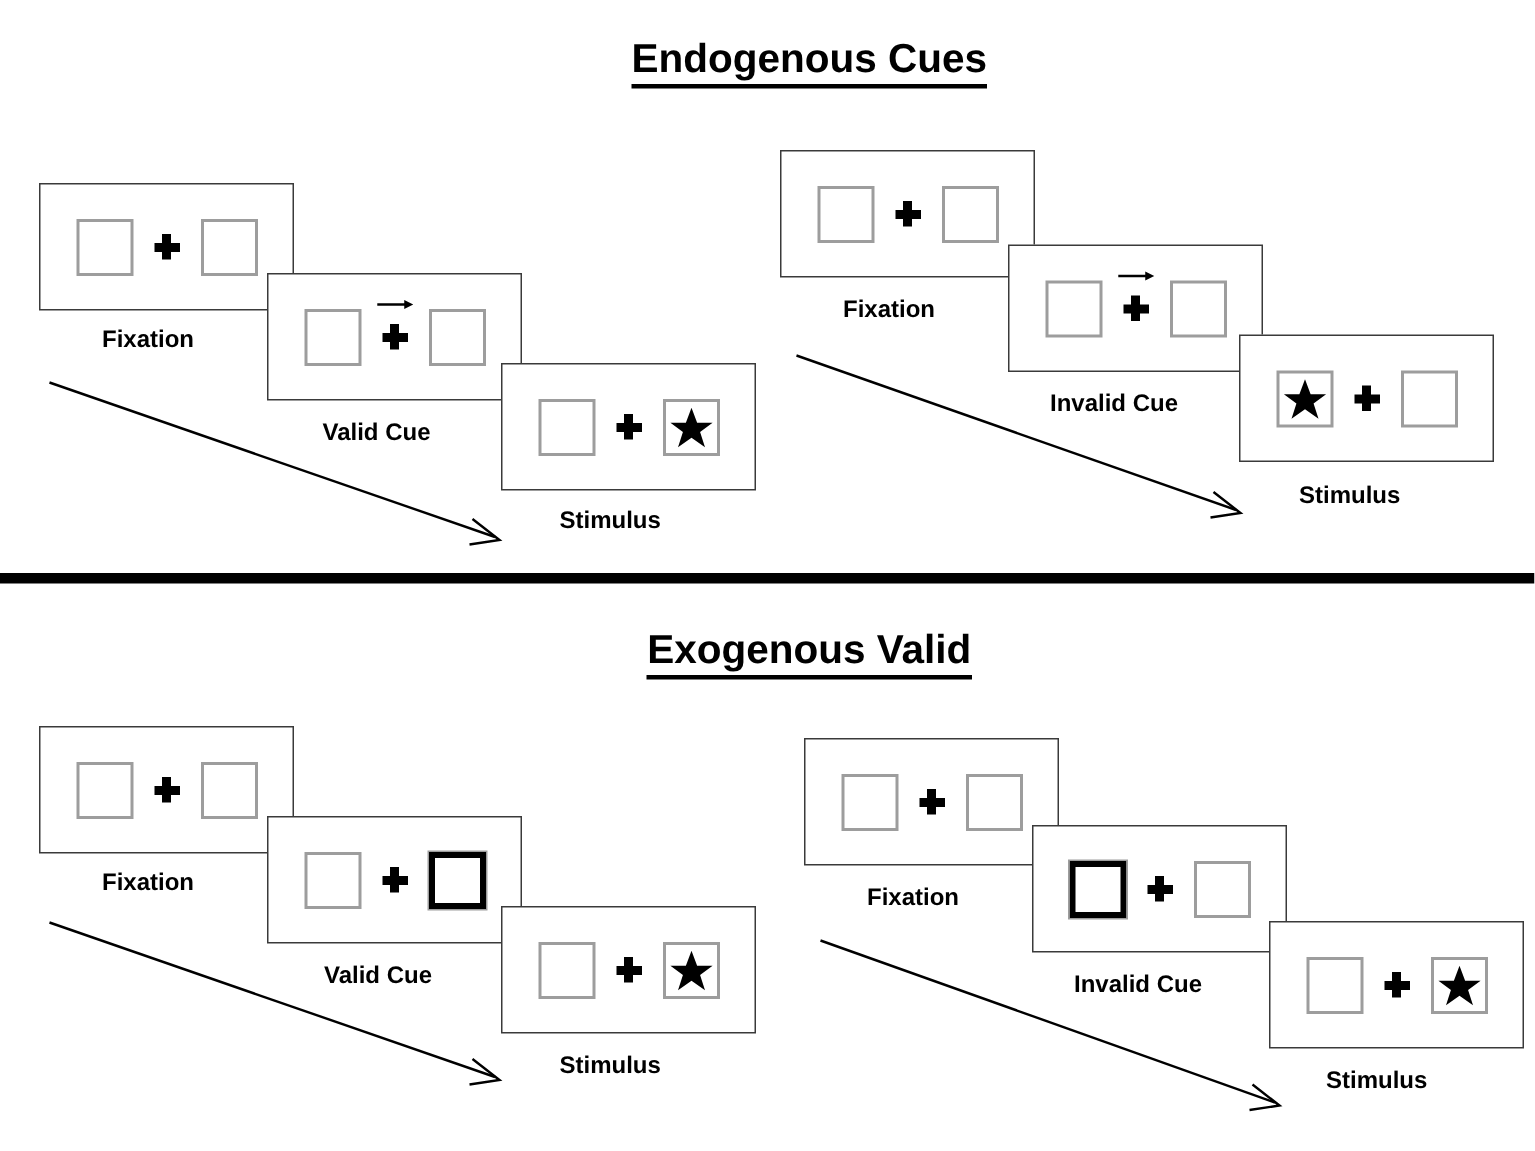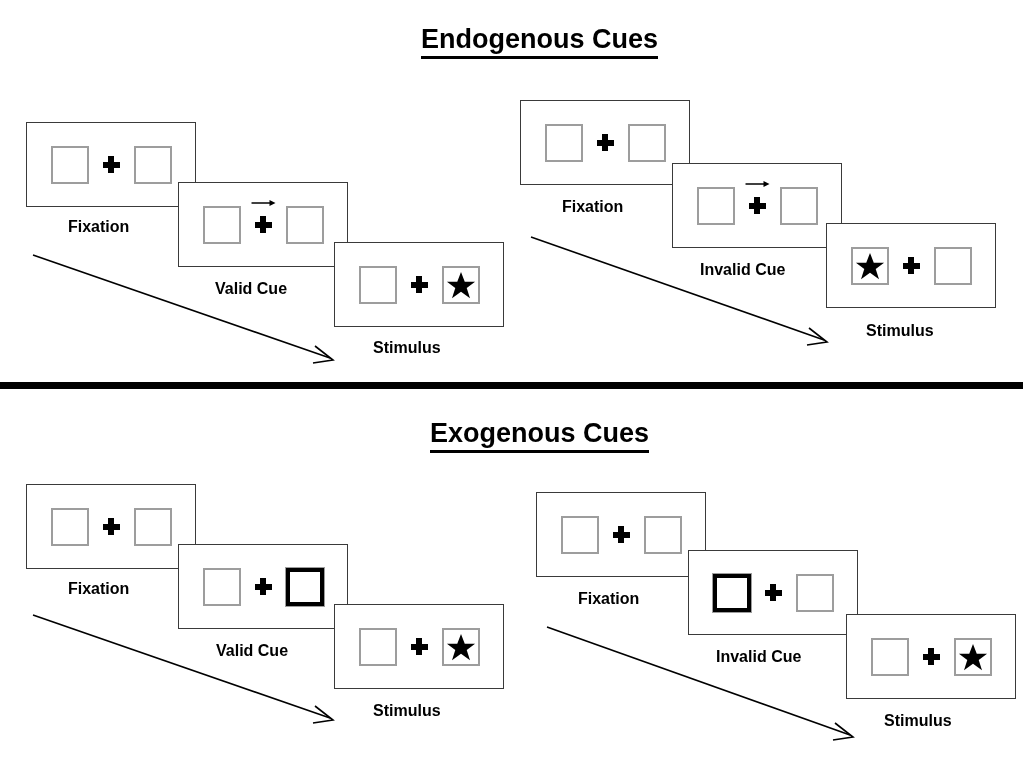--- a/index.html
+++ b/index.html
@@ -234,21 +234,21 @@
       <polyline points="281,96 299,110 279,113" fill="none" stroke="#000" stroke-width="1.6"></polyline>
     </svg>
   </div>
 </div>
 
 <div class="divider"></div>
 
 <div class="section" id="section-exogenous">
 
   <div class="section-title" id="title-exogenous">
-    <span>Exogenous Cues</span>
+    <span>Exogenous Valid</span>
   </div>
 
   <div class="frame" style="left:26px; top:92px; width:170px; height:85px;">
     <div class="frame-inner">
       <div class="box"></div>
       <div class="plus"></div>
       <div class="box"></div>
     </div>
   </div>
   <div class="caption" style="left:68px; top:188px;">Fixation</div>

